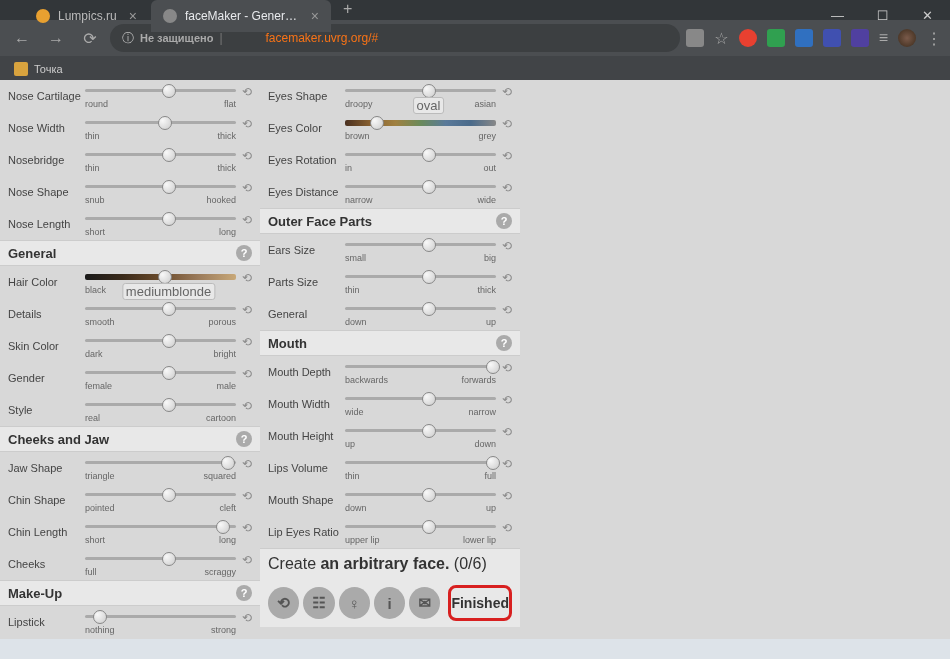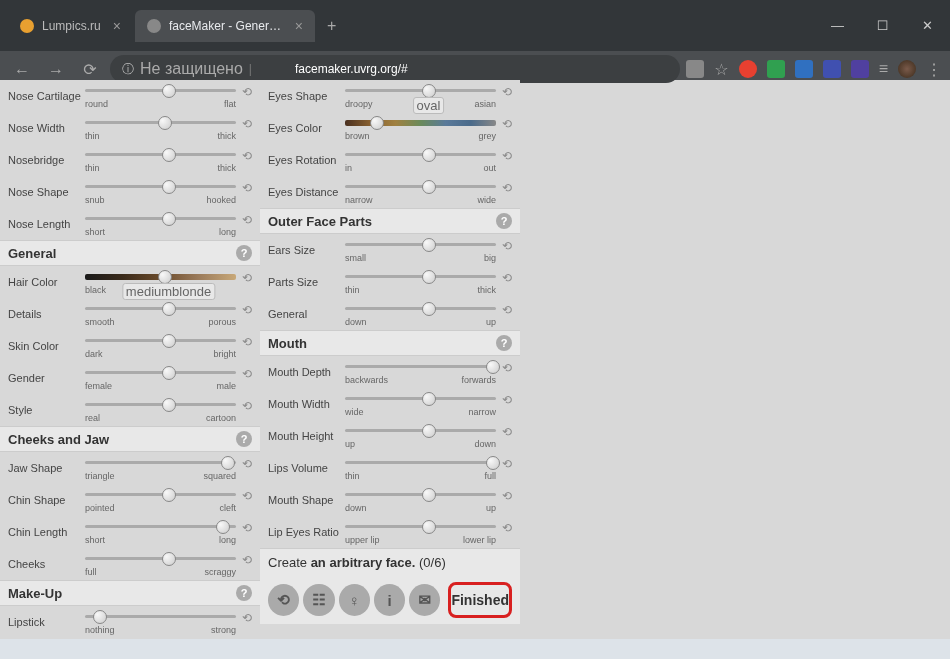--- a/index.html
+++ b/index.html
@@ -1,33 +1,33 @@
 <!DOCTYPE html>
 <html><head>
 <meta charset="utf-8">
 <style>
 * { margin: 0; padding: 0; box-sizing: border-box; font-family: Arial, sans-serif; }
 body { width: 950px; height: 659px; background: #dde3e9; overflow: hidden; }
 
 
 .chrome { background: #323639; height: 80px; }
-.tabs-bar { display: flex; align-items: center; height: 51px; padding-left: 8px; }
+.tabs-bar { display: flex; align-items: flex-start; height: 20px; padding-left: 24px; }
 .tab { height: 32px; display: flex; align-items: center; padding: 0 12px; font-size: 12px; color: #bbb; border-radius: 6px 6px 0 0; margin-right: 2px; max-width: 180px; position: relative; }
 .tab.active { background: #4b4e51; color: #e8eaed; }
 .tab-icon { width: 14px; height: 14px; border-radius: 50%; margin-right: 8px; flex-shrink: 0; }
 .tab-close { margin-left: 12px; color: #999; font-size: 14px; }
 .new-tab { color: #aaa; padding: 0 10px; font-size: 16px; }
 .win-controls { margin-left: auto; display: flex; }
 .win-btn { width: 45px; height: 30px; color: #ccc; display: flex; align-items: center; justify-content: center; font-size: 13px; }
 
 .addr-bar { background: #4b4e51; height: 36px; display: flex; align-items: center; padding: 0 8px; gap: 6px; }
 .nav-btn { width: 28px; height: 28px; display: flex; align-items: center; justify-content: center; color: #aaa; font-size: 16px; }
 .url-box { flex: 1; background: #3c3f41; border-radius: 14px; height: 28px; display: flex; align-items: center; padding: 0 12px; color: #bbb; font-size: 12px; gap: 6px; }
-.url-warn { color: #aaa; font-size: 16px; }
-.url-text { color: #ffffff; padding-left: 37px; }
+.url-warn { color: #aaa; font-size: 11px; font-weight: bold; }
+.url-text { color: #f97316; padding-left: 37px; }
 .ext-icons { display: flex; gap: 10px; align-items: center; }
 .ext-icon { width: 18px; height: 18px; border-radius: 3px; }
 
 .bookmarks { background: #414447; height: 26px; display: flex; align-items: center; padding: 0 14px; font-size: 11px; color: #ccc; gap: 6px; }
 .bm-icon { width: 14px; height: 14px; background: #d8a33e; border-radius: 2px; }
 
 
 .app { display: flex; height: 559px; background: #d8d8d8; }
 .panel { width: 260px; background: #d8d8d8; overflow-y: auto; scrollbar-width: thin; }
 .panel::-webkit-scrollbar { width: 14px; }
@@ -56,21 +56,21 @@
 .slider-track { position: absolute; top: 6px; left: 2px; right: 18px; height: 3px; background: #aaa; border-radius: 2px; }
 .slider-track.color { height: 6px; top: 5px; }
 .slider-track.eyes-color { height: 6px; top: 5px; background: linear-gradient(90deg, #4a3020, #886030, #a08040, #6a8a5a, #5a7a9a, #4a6a8a, #888); }
 .slider-track.hair-color { height: 6px; top: 5px; background: linear-gradient(90deg, #1a1a1a, #3a2a1a, #6a4a2a, #9a7a5a, #c8a878); }
 .slider-thumb { position: absolute; top: 1px; width: 14px; height: 14px; background: radial-gradient(circle at 30% 30%, #f8f8f8, #ccc); border: 1px solid #888; border-radius: 50%; transform: translateX(-50%); }
 .slider-min, .slider-max { position: absolute; top: 16px; font-size: 9px; color: #666; }
 .slider-min { left: 2px; } .slider-max { right: 18px; }
 .slider-mid { position: absolute; top: 14px; left: 50%; transform: translateX(-50%); font-size: 13px; color: #666; background: #e8e8e8; border: 1px solid #bbb; padding: 0 3px; border-radius: 3px; text-align: center; }
 .reset-icon { position: absolute; right: 0; top: 2px; width: 14px; height: 14px; color: #888; font-size: 12px; display: flex; align-items: center; justify-content: center; }
 
-.bottom-row { padding: 6px 8px; font-size: 13px; color: #333; border-top: 1px solid #ccc; background: #e8e8e8; }
+.bottom-row { padding: 6px 8px; font-size: 16px; color: #333; border-top: 1px solid #ccc; background: #e8e8e8; }
 .action-row { display: flex; align-items: center; gap: 4px; padding: 6px 8px; background: #e8e8e8; }
 .action-btn { width: 32px; height: 32px; border-radius: 50%; background: #aaa; display: flex; align-items: center; justify-content: center; color: #555; font-size: 15px; font-weight: bold; }
 .finished-btn { flex: 1; height: 36px; background: #e8e8e8; border: 3px solid #d82020; border-radius: 8px; display: flex; align-items: center; justify-content: center; font-size: 14px; font-weight: bold; color: #333; margin-left: 4px; }
 </style>
 </head>
 <body>
 
 <div class="chrome">
   <div class="tabs-bar">
     <div class="tab">

